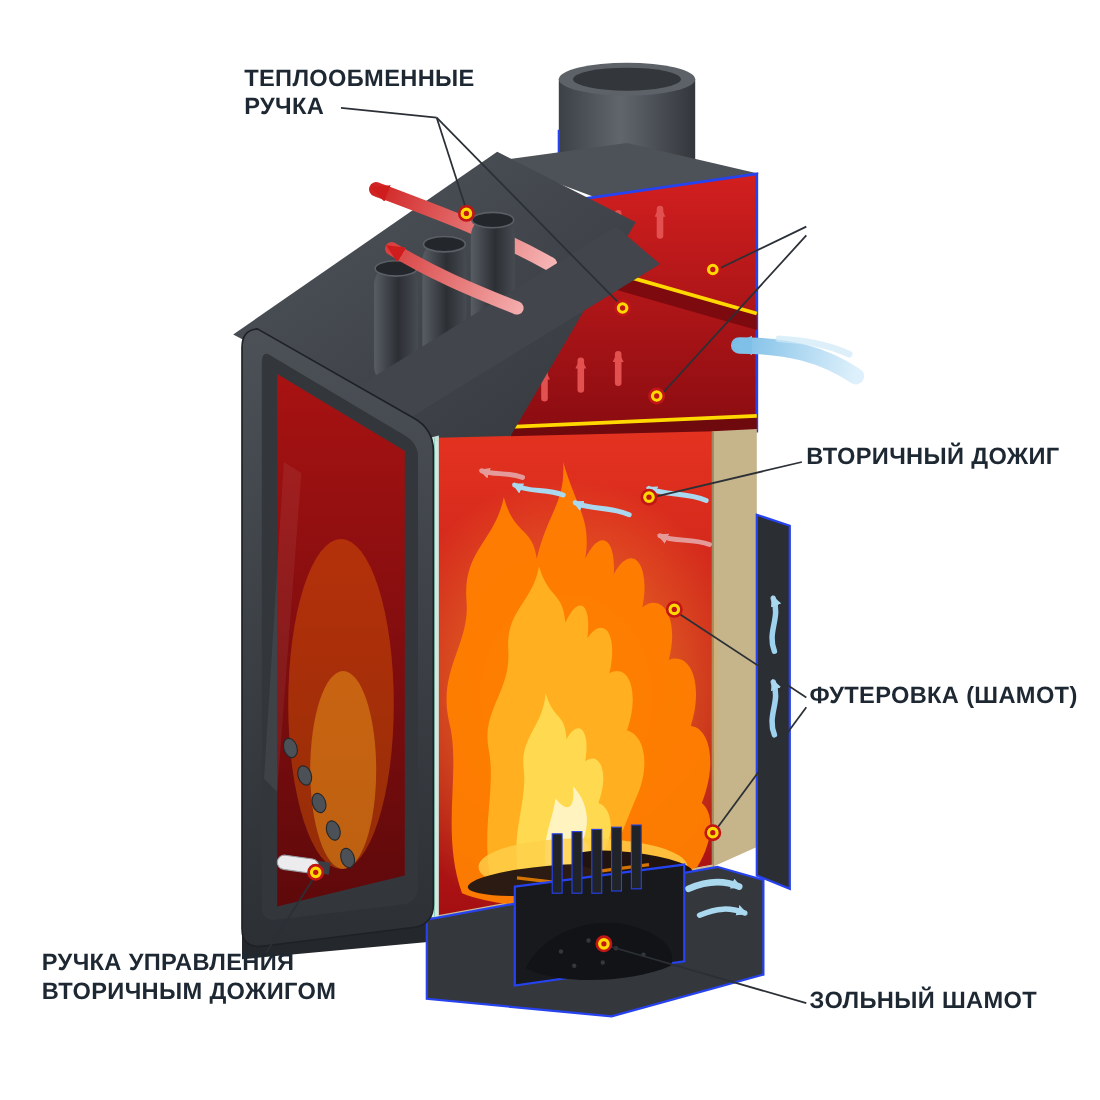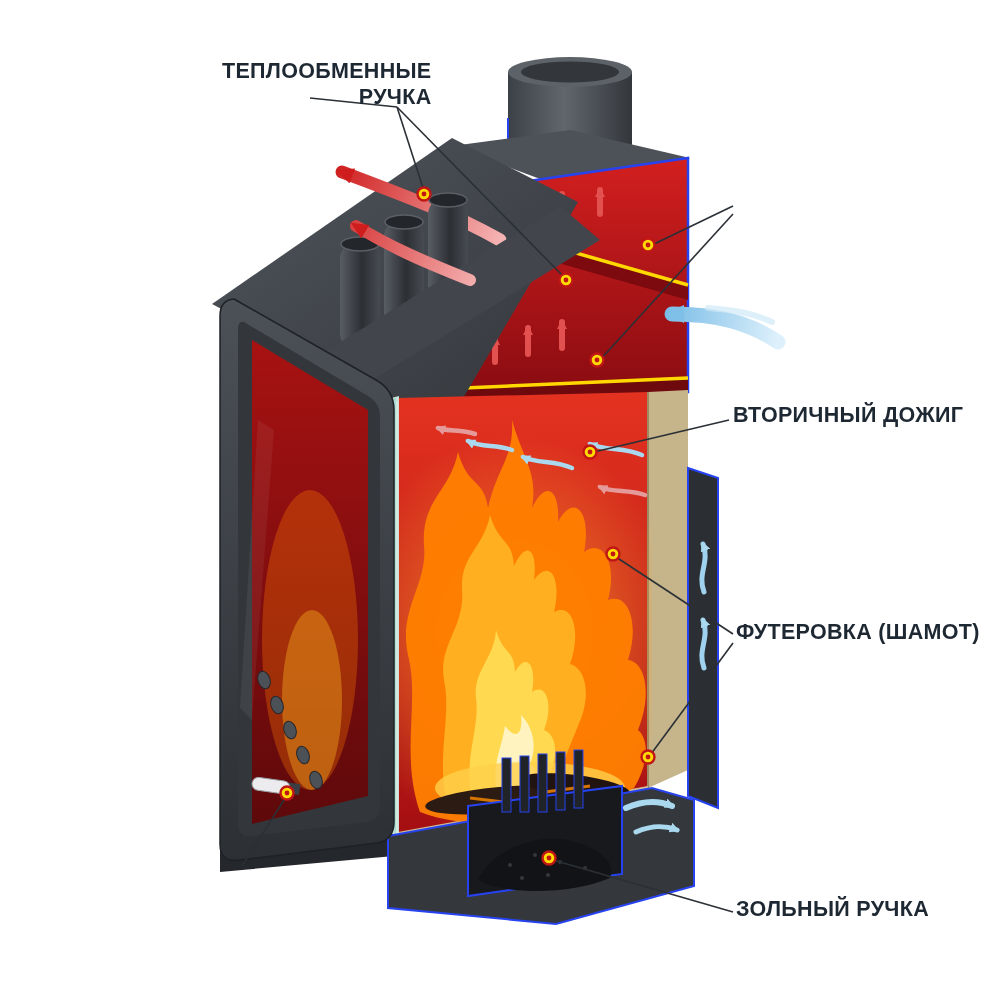--- a/index.html
+++ b/index.html
@@ -1,20 +1,20 @@
 <!DOCTYPE html>
 <html style="--background: #ffffff; --label-text: #1e2833; --callout-line: #2b3036; --edge-blue: #2743f0; --body-gray: #41464c; --body-gray-dark: #2b2f34; --chamber-red: #b41016; --fire-wall-red: #d8231a; --baffle-yellow: #ffd800; --chamotte-tan: #c6b48a; --flame-orange: #ff7f00; --flame-yellow: #ffd94f; --arrow-red: #d02020; --arrow-blue: #8fc6ea; --dot-yellow: #ffd900; --dot-red: #c01616; --glass-edge: #cfe9e0; --metal-white: #ececee;"><head>
 <meta charset="utf-8">
 <style>
   html,body{margin:0;padding:0;}
   body{background:#fff;font-family:"Liberation Sans",sans-serif;}
   #stage{position:relative;width:1000px;height:1000px;background:var(--background,#fff);overflow:hidden;}
   #stage svg{position:absolute;left:0;top:0;}
   .lbl{position:absolute;font-weight:700;font-size:21.5px;line-height:1.22;
-       color:var(--label-text,#1e2833);letter-spacing:.3px;white-space:nowrap;text-align:right;}
+       color:var(--label-text,#1e2833);letter-spacing:.3px;white-space:nowrap;}
   .edge{stroke:var(--edge-blue,#2743f0);}
   .baffle-line{stroke:var(--baffle-yellow,#ffd800);}
   .tan{fill:var(--chamotte-tan,#c6b48a);}
   .callout{stroke:var(--callout-line,#2b3036);stroke-width:1.6;fill:none;}
   .dot-o{fill:var(--dot-yellow,#ffd900);stroke:var(--dot-red,#c01616);stroke-width:2.4;}
   .dot-i{fill:var(--dot-red,#c01616);}
   .glassedge{fill:var(--glass-edge,#cfe9e0);}
 </style>
 </head>
 <body>
@@ -282,14 +282,18 @@
         </g>
   </g>
 </svg>
 
   <div class="lbl" style="left:222px;top:58px;">
     <div>ТЕПЛООБМЕННЫЕ</div>
     <div>РУЧКА</div>
   </div>
   <div class="lbl" style="left:736px;top:619px;">ФУТЕРОВКА (ШАМОТ)</div>
   <div class="lbl" style="left:733px;top:402px;">ВТОРИЧНЫЙ ДОЖИГ</div>
-  <div class="lbl" style="left:736px;top:896px;">ЗОЛЬНЫЙ РУЧКА</div>
+  <div class="lbl" style="left:38px;top:862px;">
+    <div>РУЧКА УПРАВЛЕНИЯ</div>
+    <div>ВТОРИЧНЫМ ДОЖИГОМ</div>
+  </div>
+  <div class="lbl" style="left:736px;top:896px;">ЗОЛЬНЫЙ ШАМОТ</div>
 </div>
 
 </body></html>

